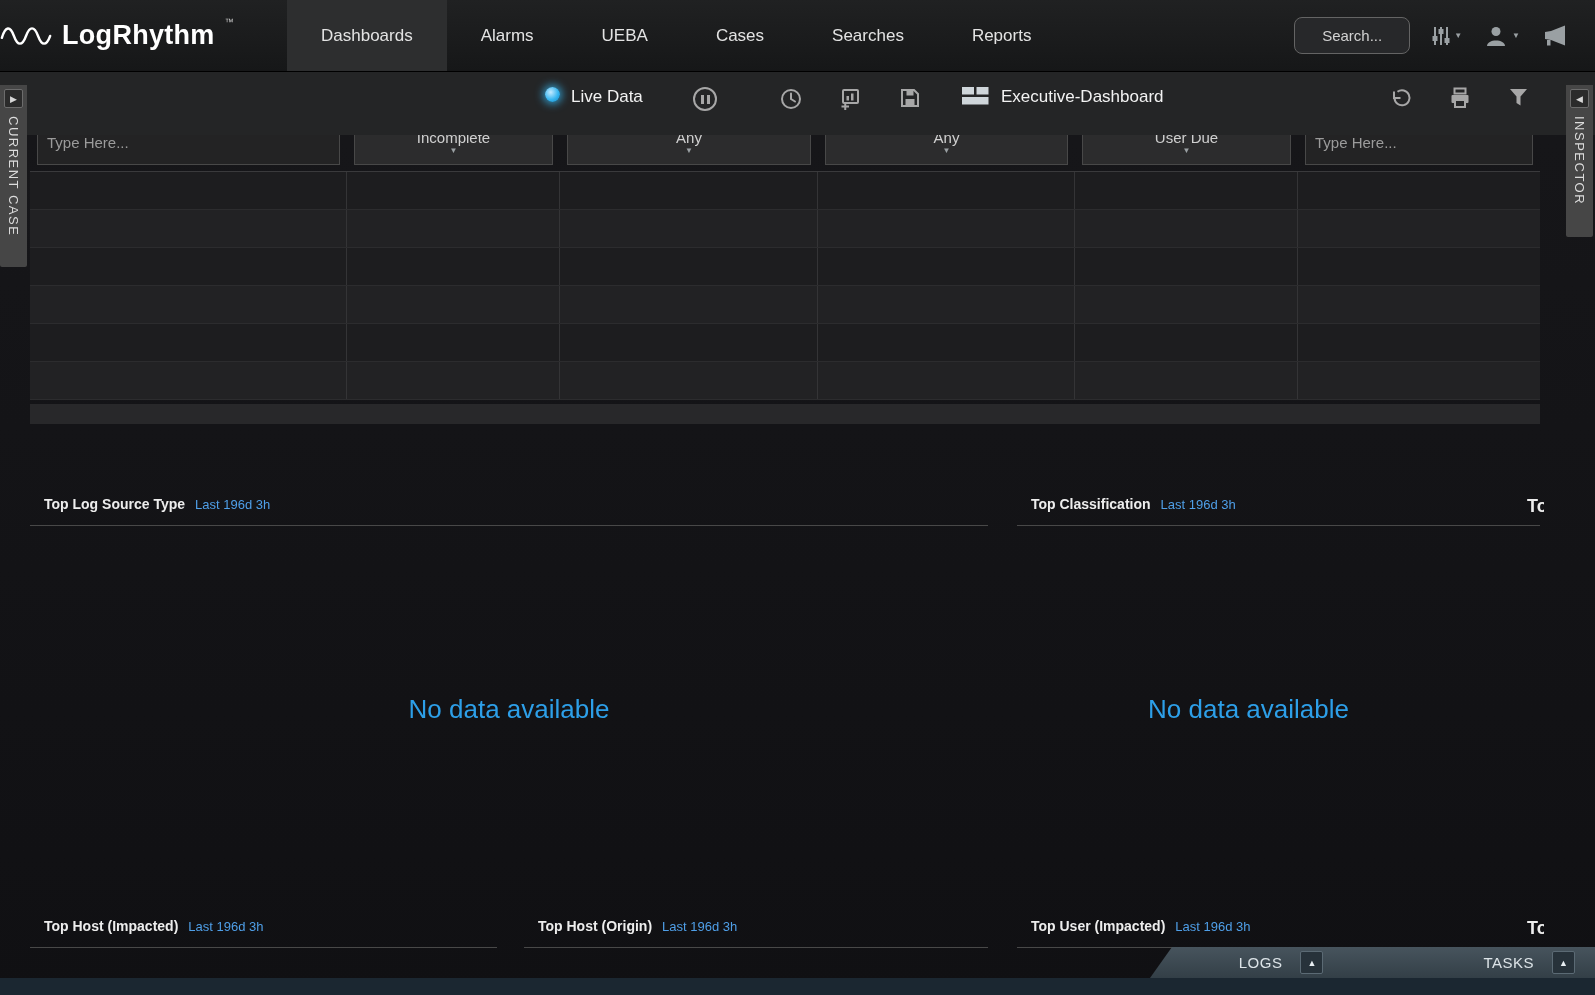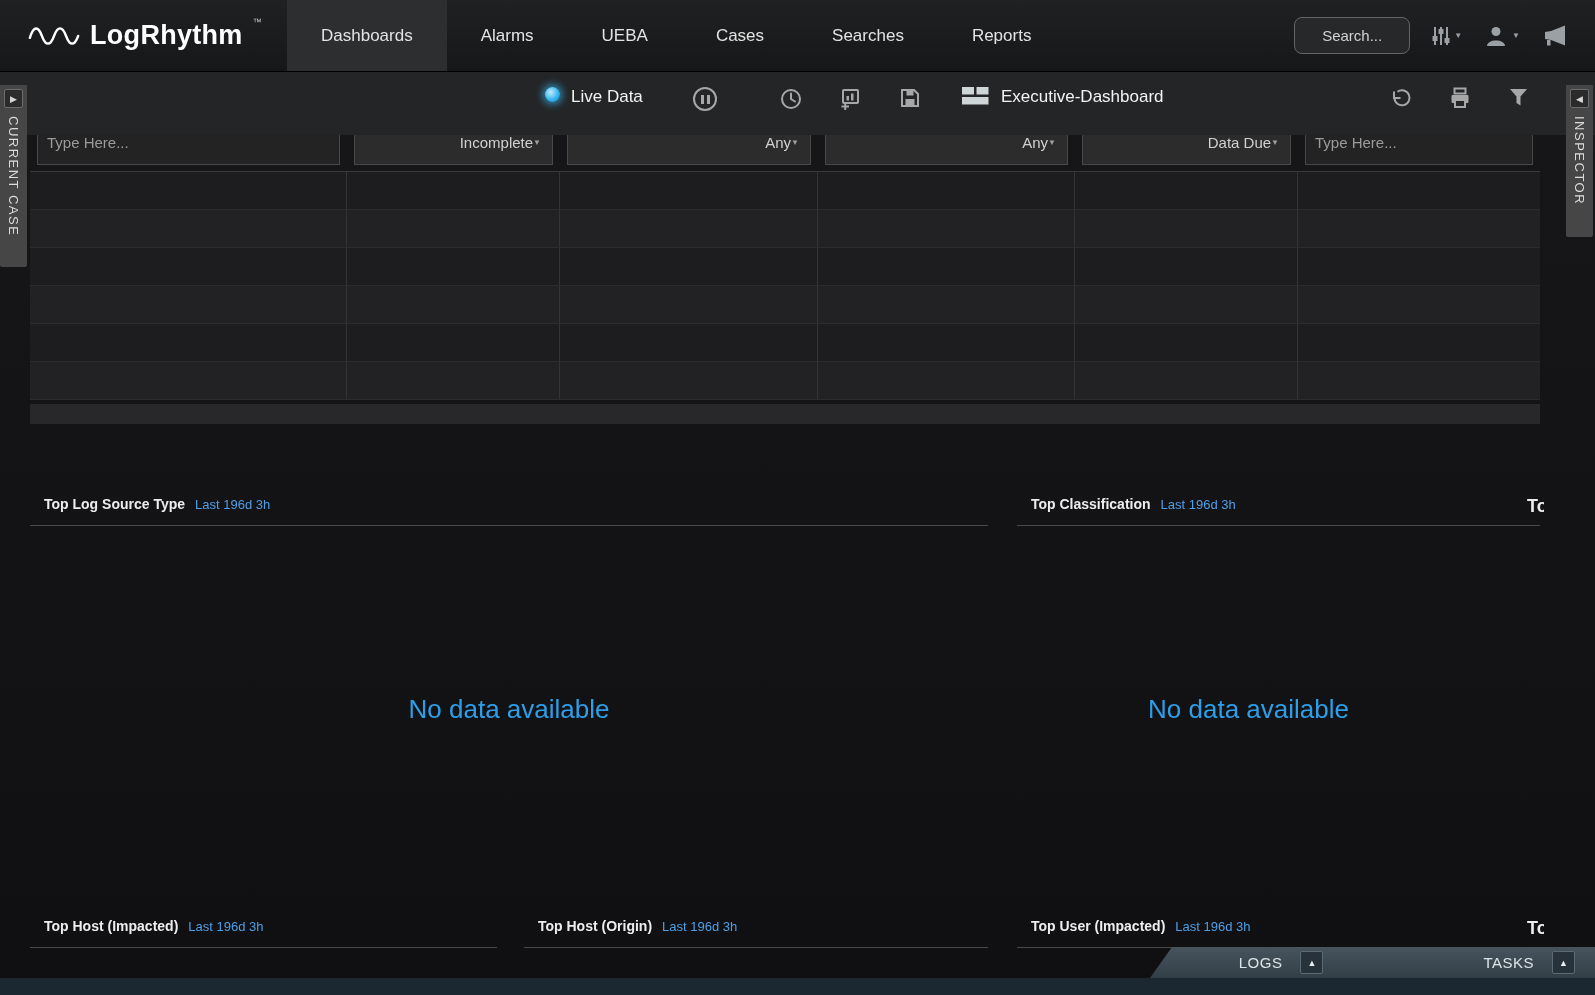--- a/index.html
+++ b/index.html
@@ -4,21 +4,21 @@
 <style>
   * { margin:0; padding:0; box-sizing:border-box; }
   html,body { background:#000; }
   .screen{ position:relative; width:1595px; height:995px; overflow:hidden;
     background:linear-gradient(#17171a,#101013); color:#d6d6d6;
     font-family:"Liberation Sans", sans-serif; }
 
   
   .topnav{ position:absolute; top:0; left:0; width:100%; height:71px; z-index:30;
     background:linear-gradient(#202122,#161718); display:flex; box-shadow:0 1px 0 #000; }
-  .brand{ width:287px; display:flex; align-items:center; padding-left:28px; gap:10px; }
+  .brand{ width:287px; display:flex; align-items:center; gap:10px; }
   .brand-name{ font-size:27px; font-weight:bold; color:#fff; letter-spacing:.3px; }
   .brand-tm{ font-size:9px; color:#c9c9c9; align-self:flex-start; margin-top:17px; }
   .tabs{ display:flex; height:100%; }
   .tab{ display:flex; align-items:center; padding:0 34px; font-size:17px; color:#e3e3e3; cursor:pointer; }
   .tab.active{ background:#2d2e2f; }
   .topnav-right{ margin-left:auto; display:flex; align-items:center; gap:22px; padding-right:26px; }
   .search-btn{ border:1px solid #646464; border-radius:8px; background:#27282a; color:#d2d2d2;
     font-size:15px; padding:9px 27px; cursor:pointer; font-family:inherit; }
   .icon-group{ display:flex; align-items:center; gap:4px; cursor:pointer; }
   .caret{ font-size:8px; color:#9aa0a3; }
@@ -56,22 +56,22 @@
   
   .case-grid{ position:absolute; left:30px; top:135px; width:1510px; z-index:5; }
   .filter-row{ display:flex; height:36px; overflow:hidden; }
   .fcell{ padding:0 7px; display:flex; }
   .c1{ width:317px; } .c2{ width:213px; } .c3{ width:258px; }
   .c4{ width:257px; } .c5{ width:223px; } .c6{ width:242px; }
   .finput{ width:100%; height:46px; margin-top:-16px; background:#232324; border:1px solid #484848;
     color:#c8c8c8; font-size:15px; padding:0 9px; font-family:inherit; }
   .finput::placeholder{ color:#9b9b9b; }
   .fselect{ margin-top:-16px; height:46px; width:100%; background:#2c2c2d; border:1px solid #484848;
-    color:#d0d0d0; font-size:15px; display:flex; align-items:center; justify-content:flex-end;
-    padding:0 11px; cursor:pointer; }
+    color:#d0d0d0; font-size:15px; display:flex; align-items:center; justify-content:center;
+    padding:0 11px; cursor:pointer;flex-direction:column; }
   .grid-body{ border-top:1px solid #3a3a3c; }
   .grid-row{ display:flex; height:38px; background:#1d1d1f; border-bottom:1px solid #2c2c2e; }
   .grid-row.alt{ background:#222224; }
   .grid-cell{ height:100%; border-right:1px solid #343436; }
   .grid-cell.c6{ border-right:none; }
   .grid-scroll{ height:20px; margin-top:4px; background:#28282a; }
 
   
   .widget{ position:absolute; }
   .w-tl{ left:30px;  top:490px; width:958px; height:414px; }
@@ -234,21 +234,21 @@
         </div>
       </div>
       <div class="fcell c4">
         <div class="fselect">
           <span>Any</span>
           <span class="caret">▼</span>
         </div>
       </div>
       <div class="fcell c5">
         <div class="fselect">
-          <span>Data Due</span>
+          <span>User Due</span>
           <span class="caret">▼</span>
         </div>
       </div>
       <div class="fcell c6">
         <input class="finput" placeholder="Type Here..." style="">
       </div>
     </div>
     <div class="grid-body">
         <div class="grid-row">
           <div class="grid-cell c1"></div>

